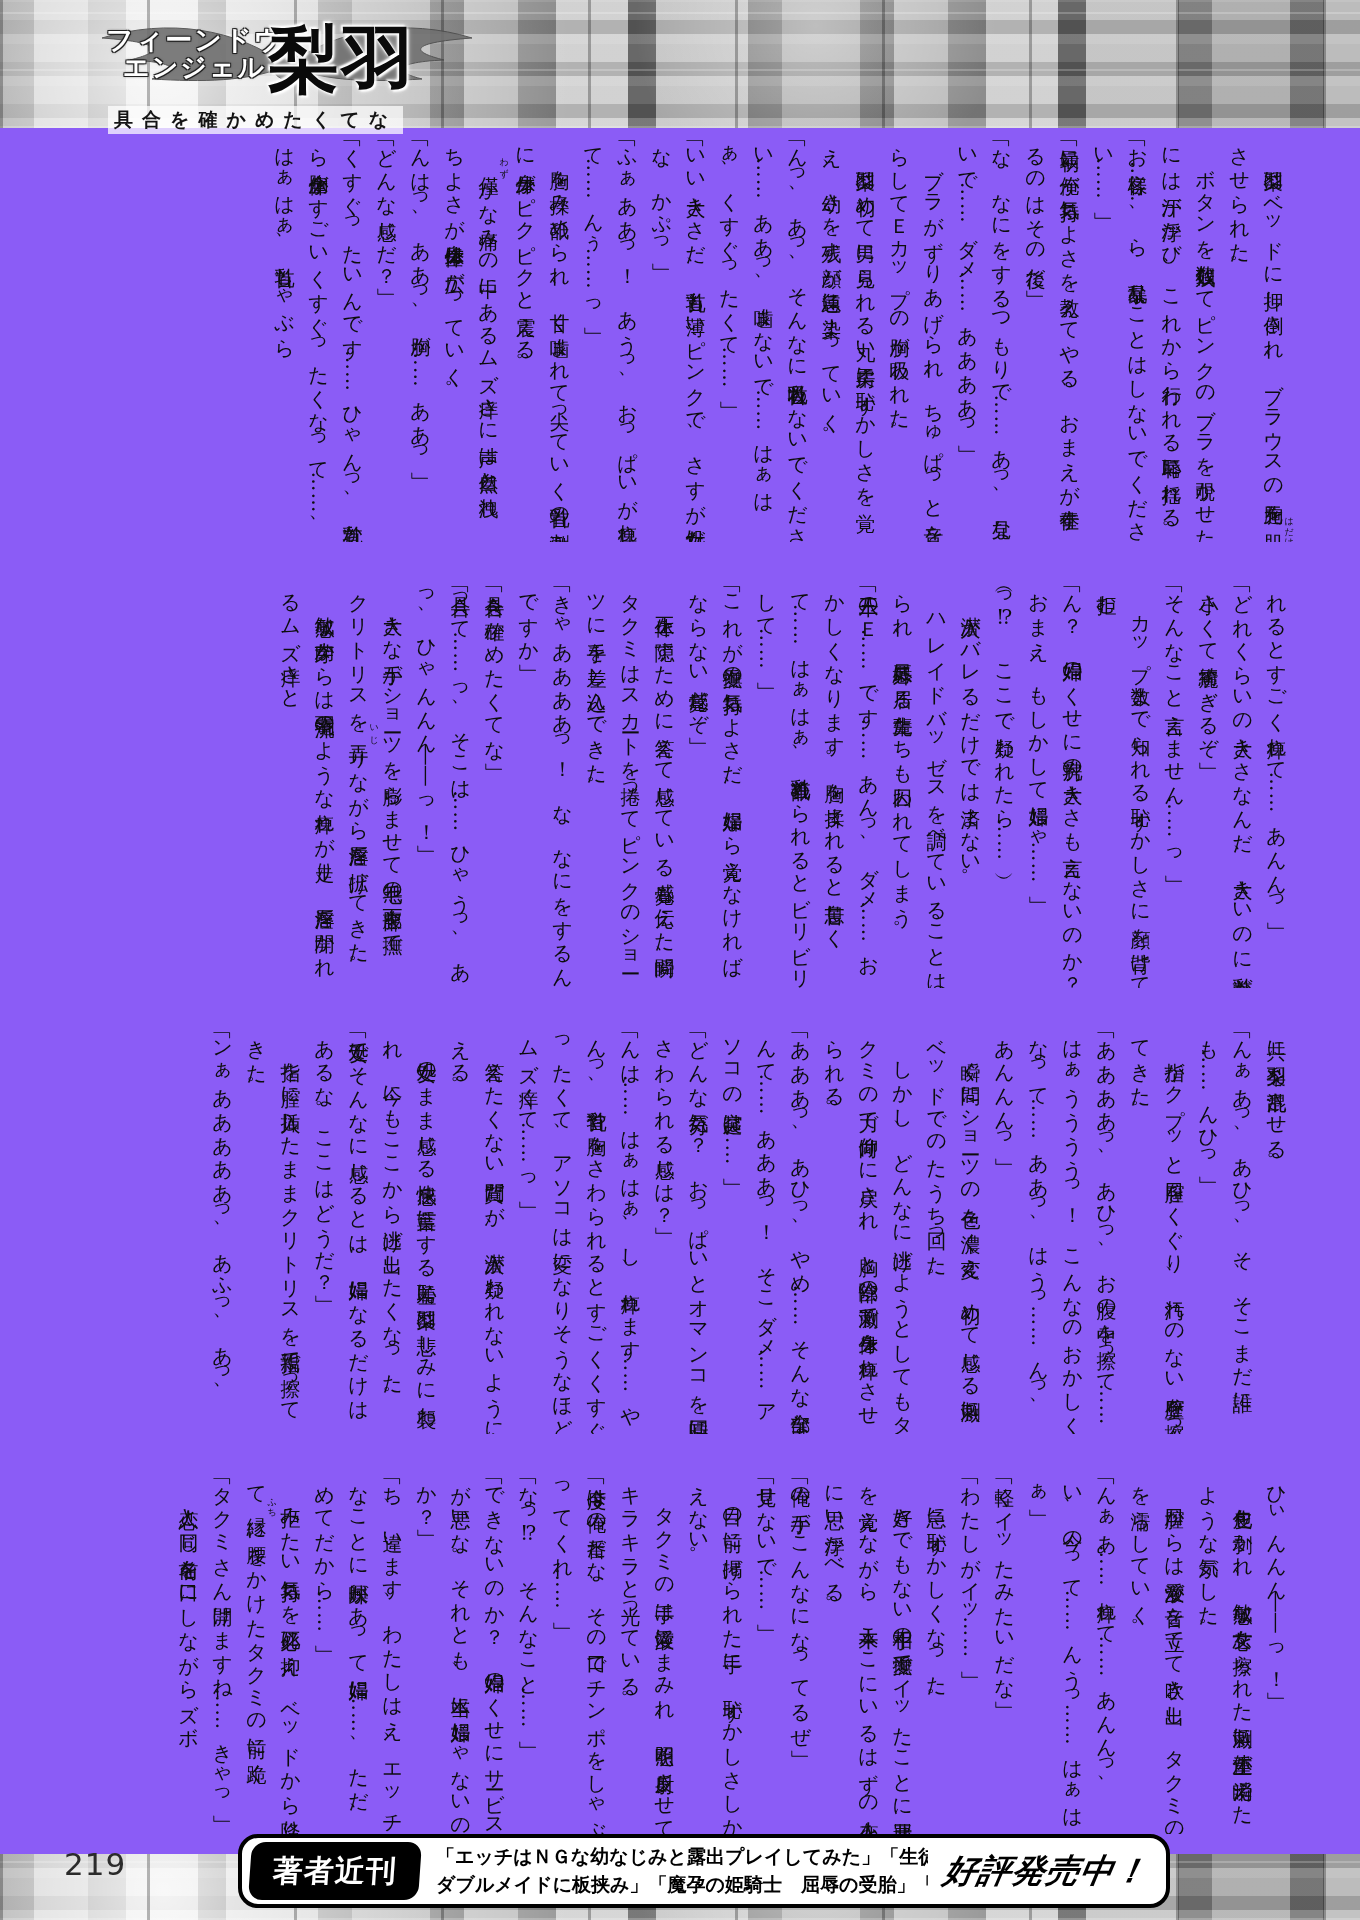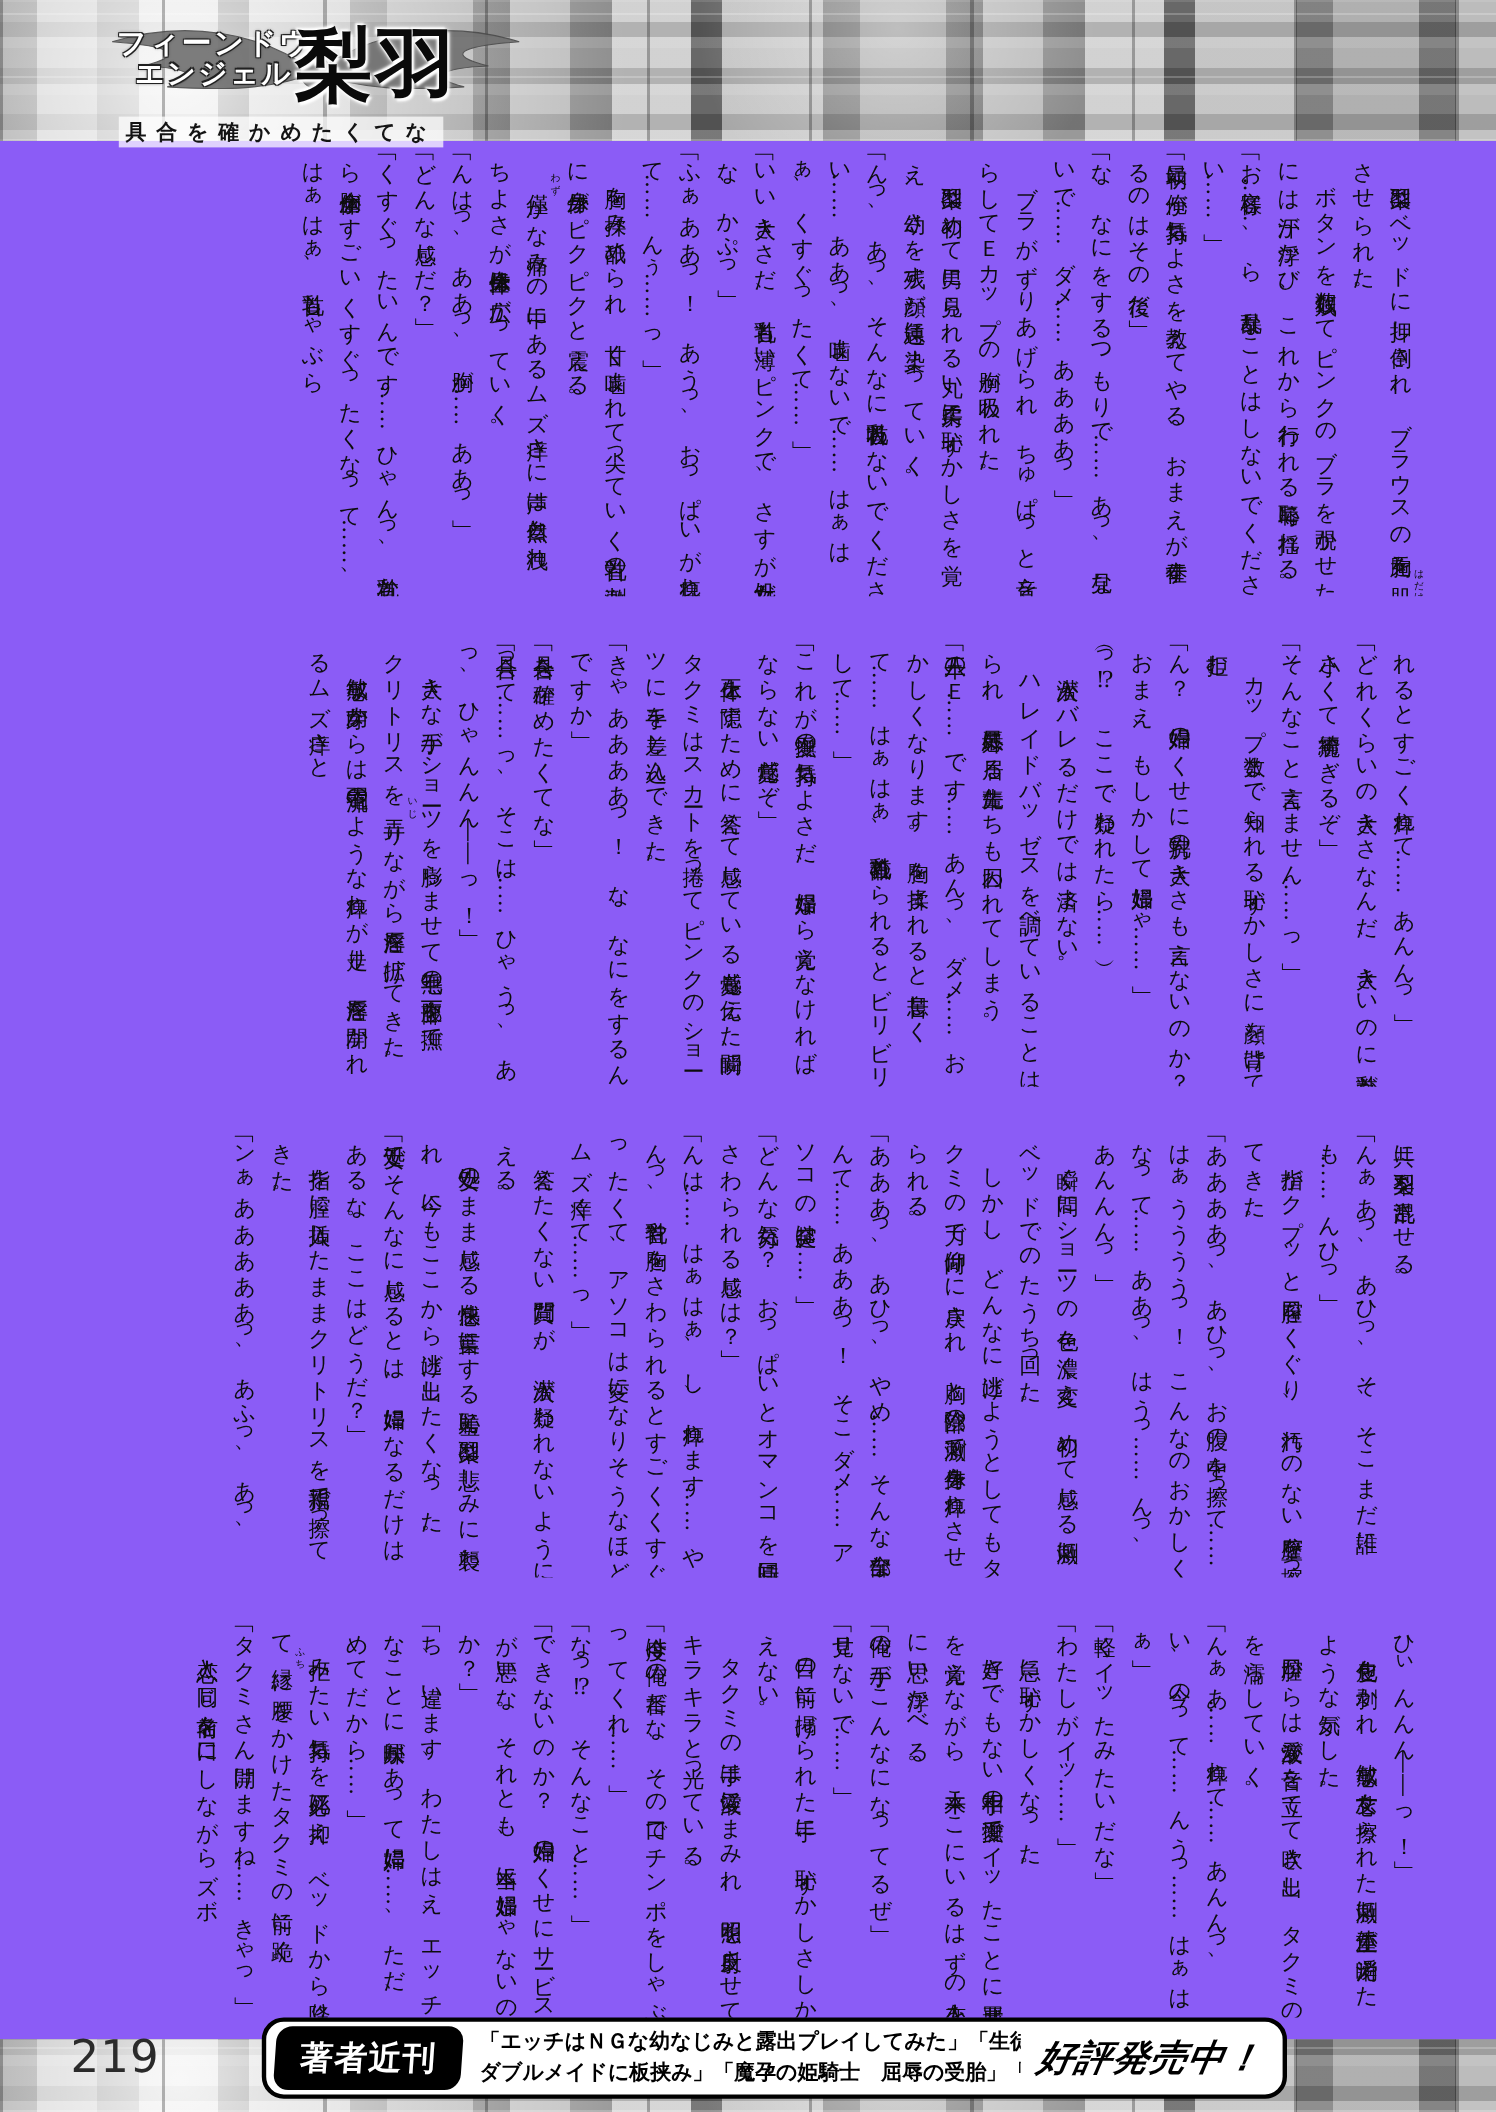--- a/index.html
+++ b/index.html
@@ -57,21 +57,21 @@
   .text-row p{margin:0;padding:0;}
   .text-row ruby rt{font-size:9px;letter-spacing:0;}
   .row-1{top:134px;height:408px;}
   .row-2{top:580px;height:408px;}
   .row-3{top:1026px;height:408px;}
   .row-4{top:1472px;height:362px;}
 
   
   .page-number{
     position:absolute;left:64px;top:1846px;z-index:3;
-    font-family:"DejaVu Sans","Liberation Sans",sans-serif;font-size:41px;color:#2b2b2b;letter-spacing:1px;
+    font-family:"DejaVu Sans","Liberation Sans",sans-serif;font-size:31px;color:#2b2b2b;letter-spacing:1px;
   }
   .footer-bar{
     position:absolute;left:238px;top:1834px;width:932px;height:74px;z-index:3;box-sizing:border-box;
     background:#ffffff;border:4px solid #000;border-radius:20px;
     display:flex;align-items:center;gap:16px;padding:0 12px 0 8px;
   }
   .author-pill{
     background:#000;color:#fff;border-radius:14px;height:58px;min-width:150px;
     display:flex;align-items:center;justify-content:center;
     font-family:"DejaVu Sans","Liberation Sans",sans-serif;font-weight:bold;font-size:30px;

